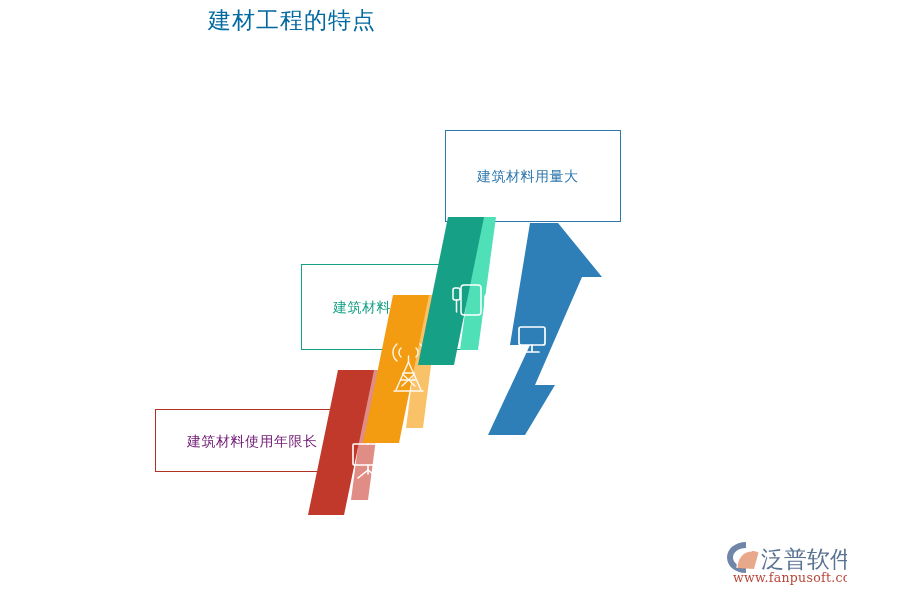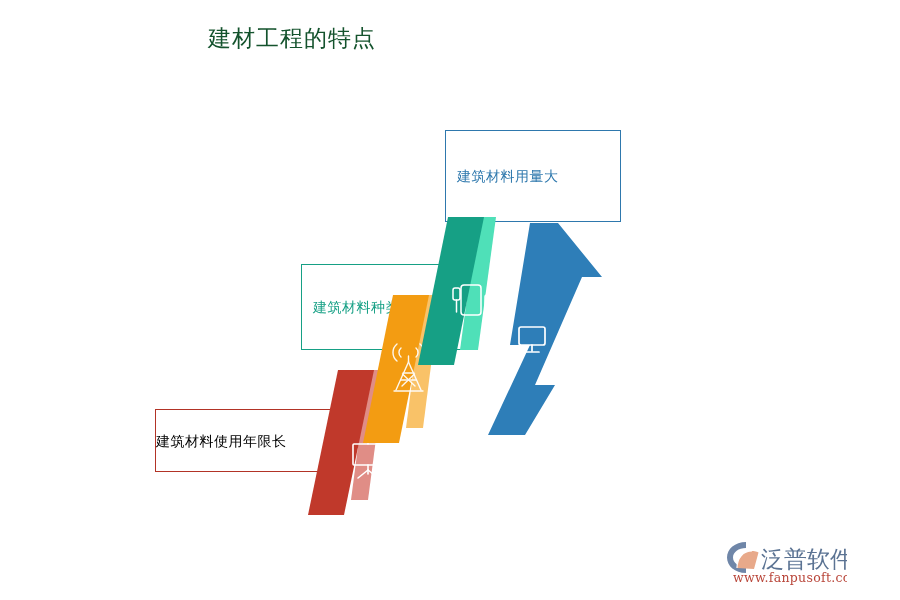--- a/index.html
+++ b/index.html
@@ -23,38 +23,39 @@
     top: 0;
     width: 900px;
     height: 600px;
     background: #ffffff;
   }
 
   
   .slide-title {
     position: absolute;
     left: 208px;
-    top: 24px;
+    top: 4px;
     font-size: 23px;
     line-height: 32px;
-    color: #14532d;
+    color: #0369a1;
     letter-spacing: 1px;
     white-space: nowrap;
-    font-family: Liberation Mono, monospace;
+    font-family: Liberation Sans, sans-serif;
   }
 
   
   .callout {
     position: absolute;
     box-sizing: border-box;
     background: transparent;
     border-style: solid;
     border-width: 1px;
     display: flex;
     align-items: center;
+    padding-left: 20px;
   }
   .callout .callout-label {
     font-size: 14px;
     line-height: 20px;
     white-space: nowrap;
     letter-spacing: 0.5px;
   }
 
   
   #callout-top {
@@ -84,21 +85,22 @@
 
   
   #callout-bottom {
     left: 155px;
     top: 409px;
     width: 176px;
     height: 63px;
     border-color: #b23326;
   }
   #callout-bottom .callout-label {
-    color: #000000;
+    color: #701a75;
+    margin-left: 11px;
   }
 
   
   #graphic {
     position: absolute;
     left: 330px;
     top: 215px;
     width: 300px;
     height: 310px;
   }

